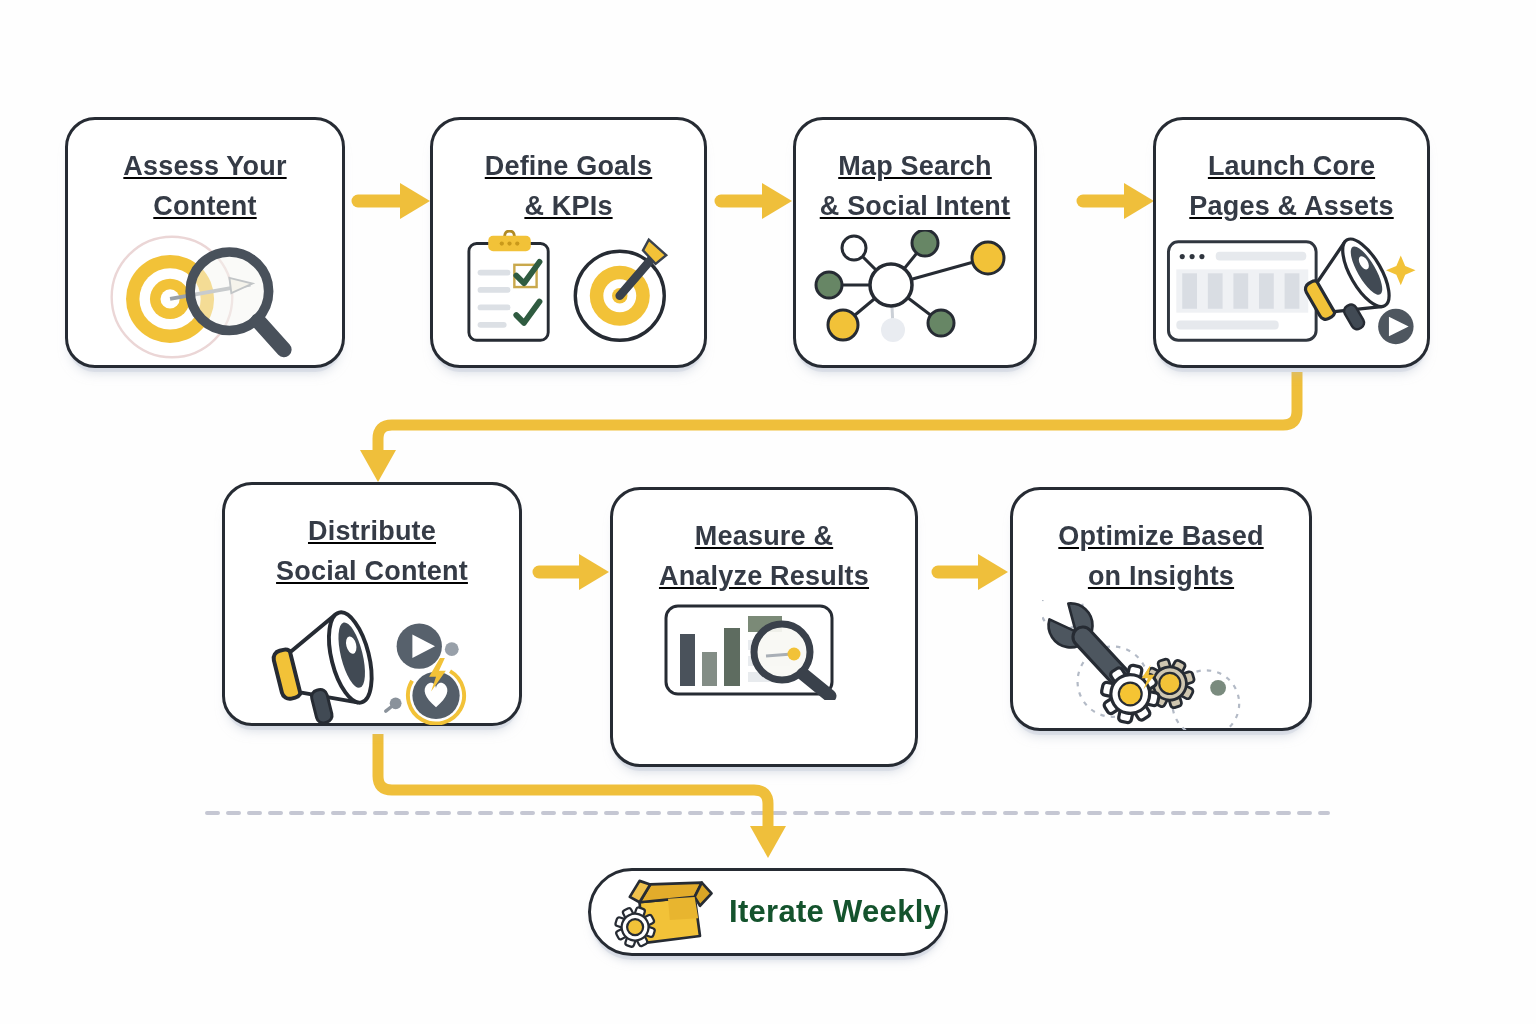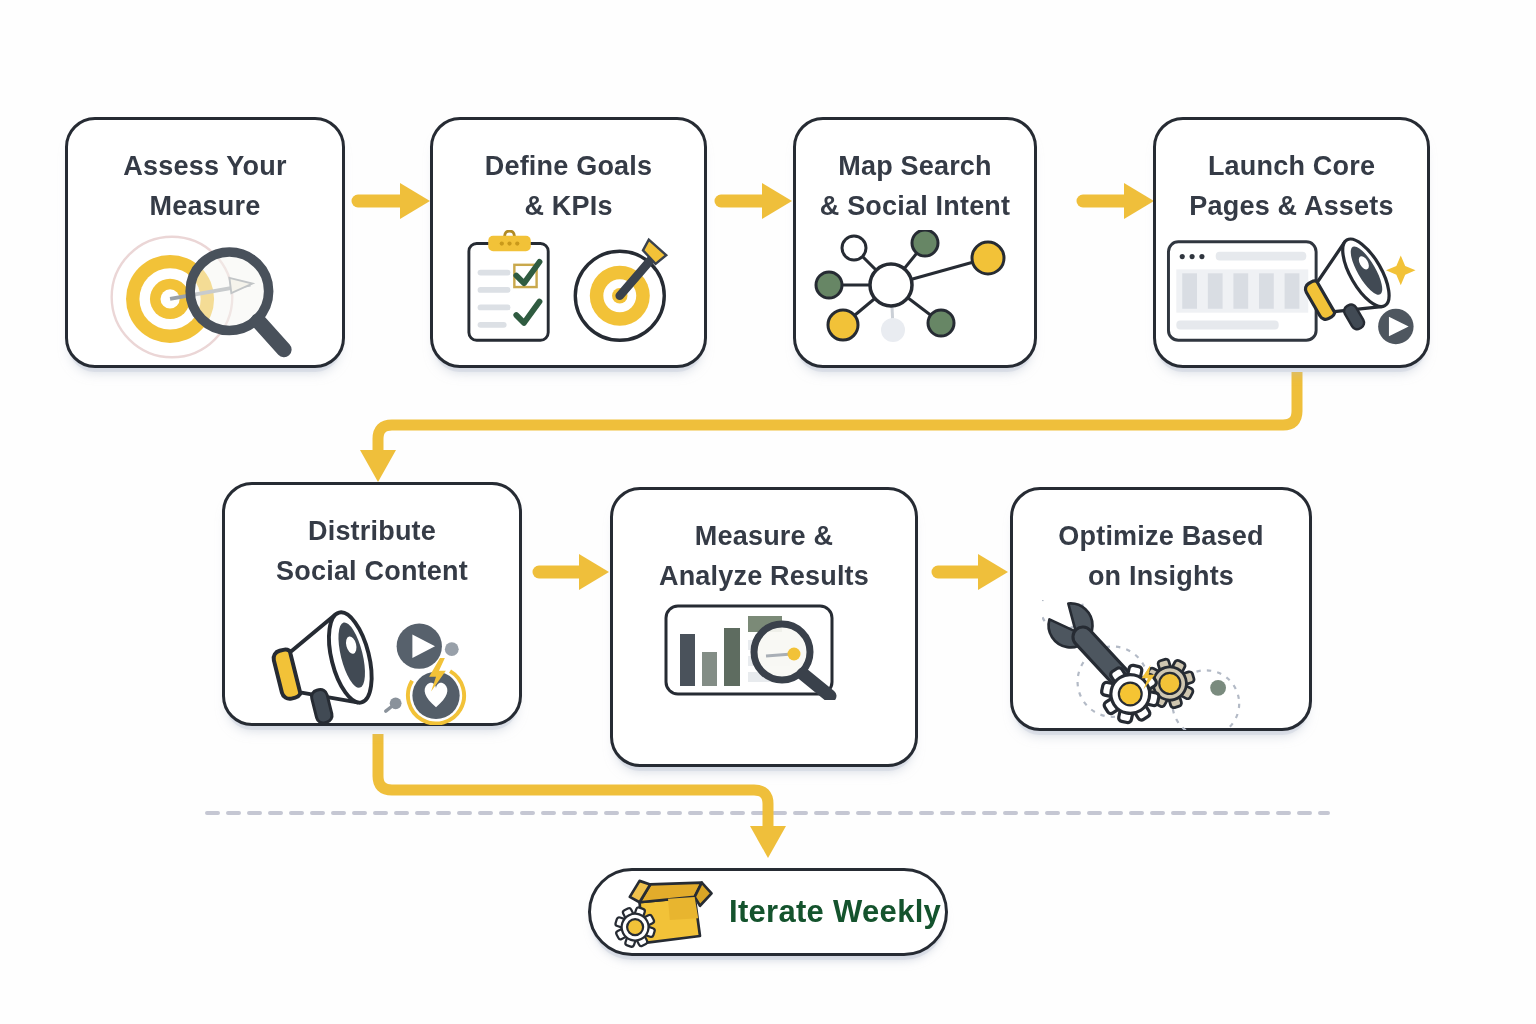--- a/index.html
+++ b/index.html
@@ -5,21 +5,21 @@
   html,body{margin:0;padding:0;background:#ffffff;}
   .canvas{
     position:relative;width:1536px;height:1024px;background:#fefefe;overflow:hidden;
     font-family:"Liberation Sans","DejaVu Sans",sans-serif;
   }
   .overlay{position:absolute;left:0;top:0;width:1536px;height:1024px;pointer-events:none;z-index:1;}
   .step-box{
     position:absolute;box-sizing:border-box;background:#ffffff;
     border:3px solid #262B33;border-radius:30px;z-index:2;
     box-shadow:0 10px 12px -6px rgba(176,186,202,.55),0 7px 0 -3px #ECEEF3;
-    display:flex;flex-direction:column;align-items:center;
+    display:flex;flex-direction:column;align-items:center;text-decoration:underline;
   }
   .step-title{
     margin-top:26px;text-align:center;font-weight:bold;font-size:27px;
     line-height:40px;color:#353B46;letter-spacing:.2px;
   }
   .step-icon{margin-top:4px;flex:0 0 auto;}
   .b1{left:65px;top:117px;width:280px;height:251px;}
   .b2{left:430px;top:117px;width:277px;height:251px;align-items:center;}
   .b3{left:793px;top:117px;width:244px;height:251px;}
   .b4{left:1153px;top:117px;width:277px;height:251px;}
@@ -88,21 +88,21 @@
 
     <g>
       <path d="M378 734 L378 776 Q378 790 392 790 L754 790 Q768 790 768 804 L768 828" fill="none" stroke="#EFBF3B" stroke-width="11" stroke-linejoin="round"></path>
       <polygon points="750,826 786,826 768,858" fill="#EFBF3B"></polygon>
     </g>
   </svg>
 
   <div class="step-box b1">
     <div class="step-title">
       <span>Assess Your</span><br>
-      <span>Measure</span>
+      <span>Content</span>
     </div>
     <svg class="step-icon" width="200" height="134" viewBox="0 0 205 140">
       <circle cx="68" cy="70" r="63" fill="#ffffff" stroke="#EBD6D6" stroke-width="2.5"></circle>
       <circle cx="66" cy="72" r="46" fill="#F2C238"></circle>
       <circle cx="66" cy="72" r="32" fill="#ffffff"></circle>
       <circle cx="66" cy="72" r="21" fill="#F2C238"></circle>
       <circle cx="66" cy="72" r="10" fill="#ffffff"></circle>
       <line x1="66" y1="72" x2="150" y2="57" stroke="#9AA1A9" stroke-width="4"></line>
       <polygon points="128,50 152,56 130,66" fill="#F4F1E5" stroke="#8E959D" stroke-width="2"></polygon>
       <circle cx="128" cy="64" r="41" fill="#F6F6F2" fill-opacity="0.5" stroke="#49515B" stroke-width="10"></circle>

